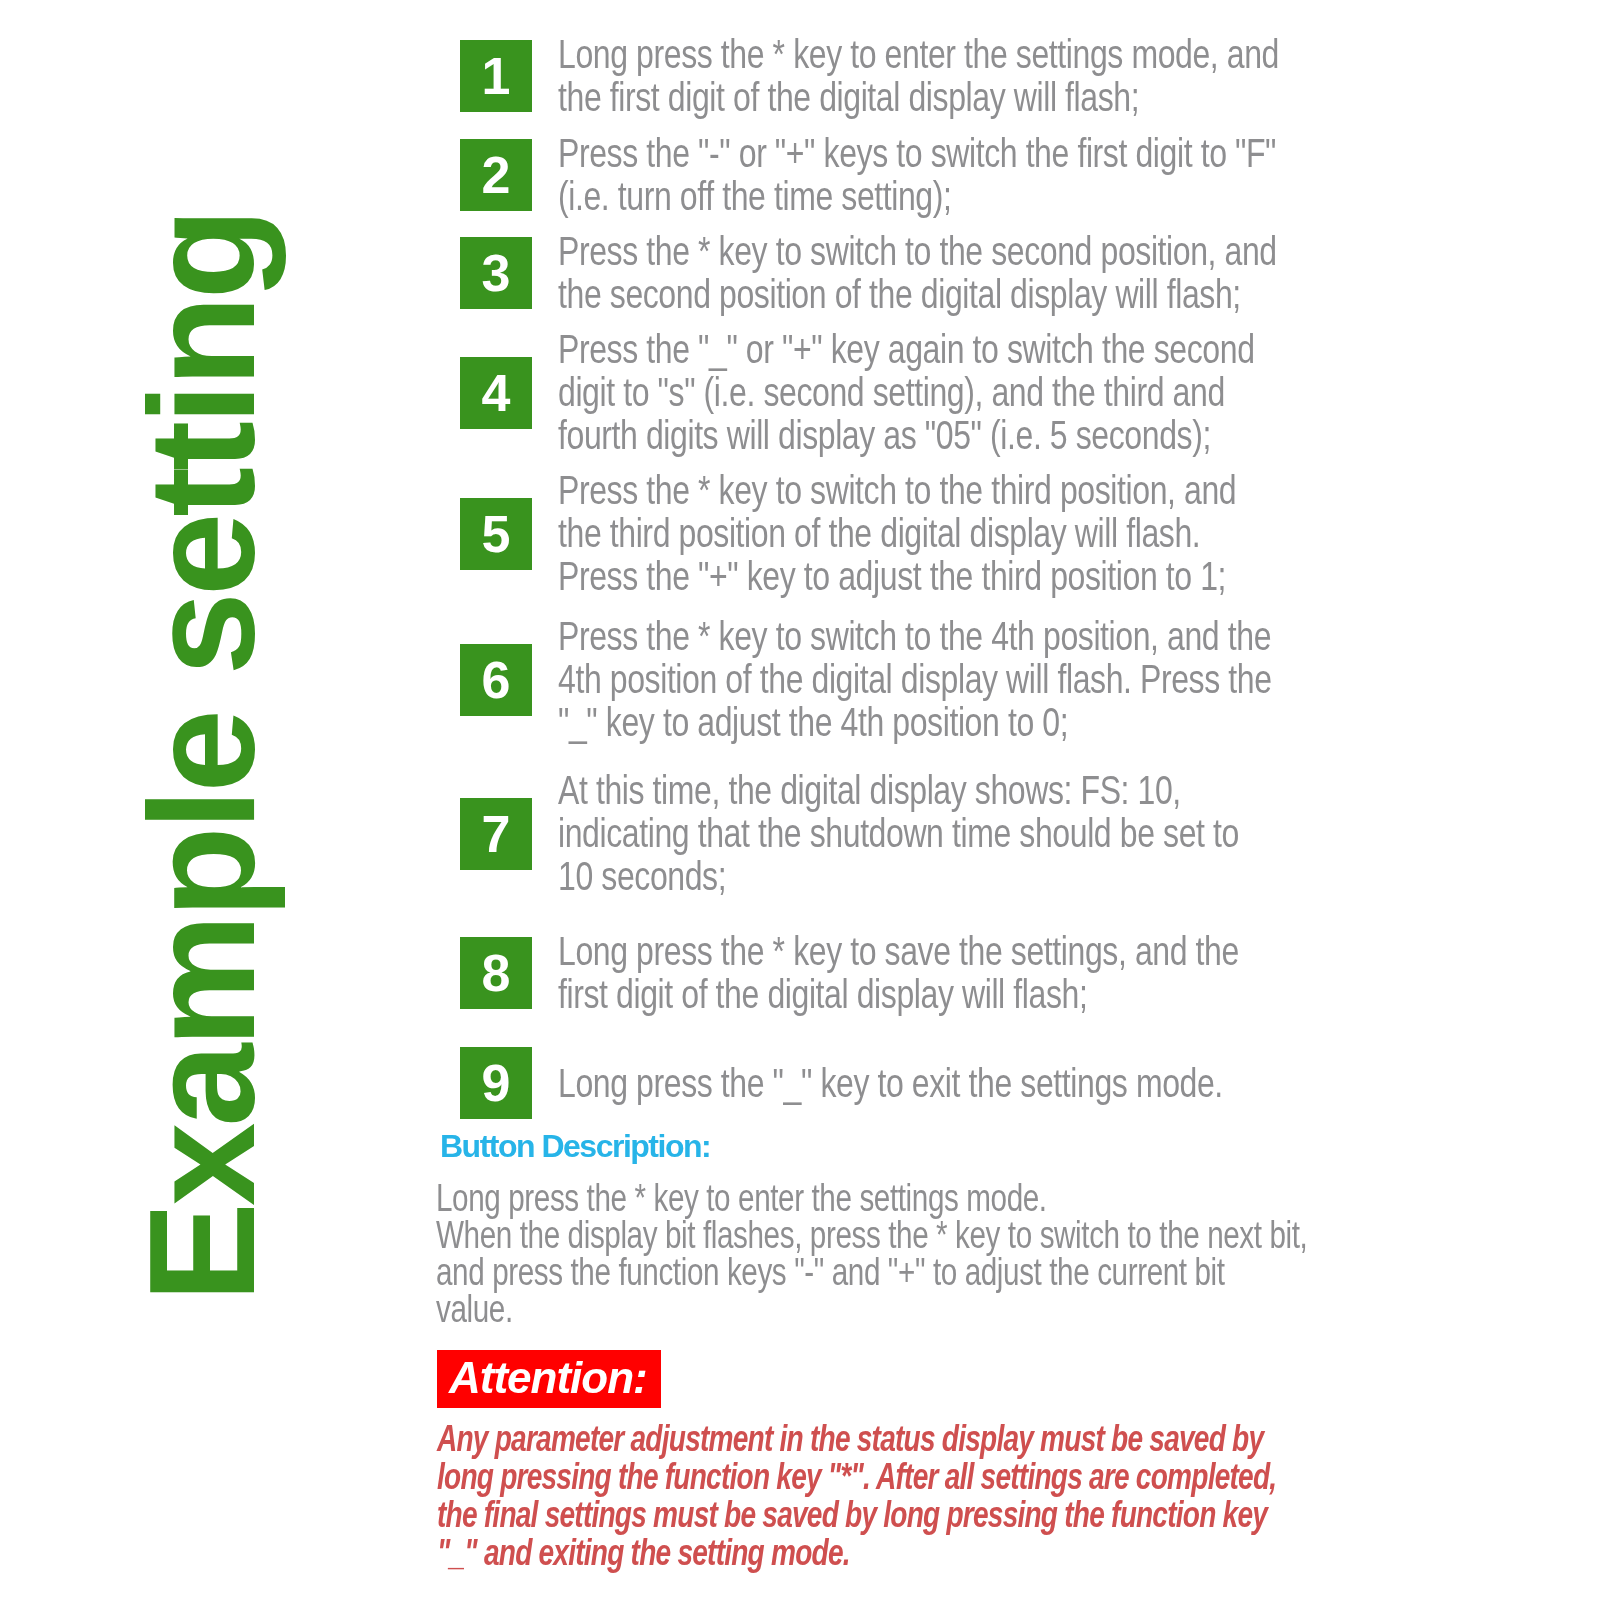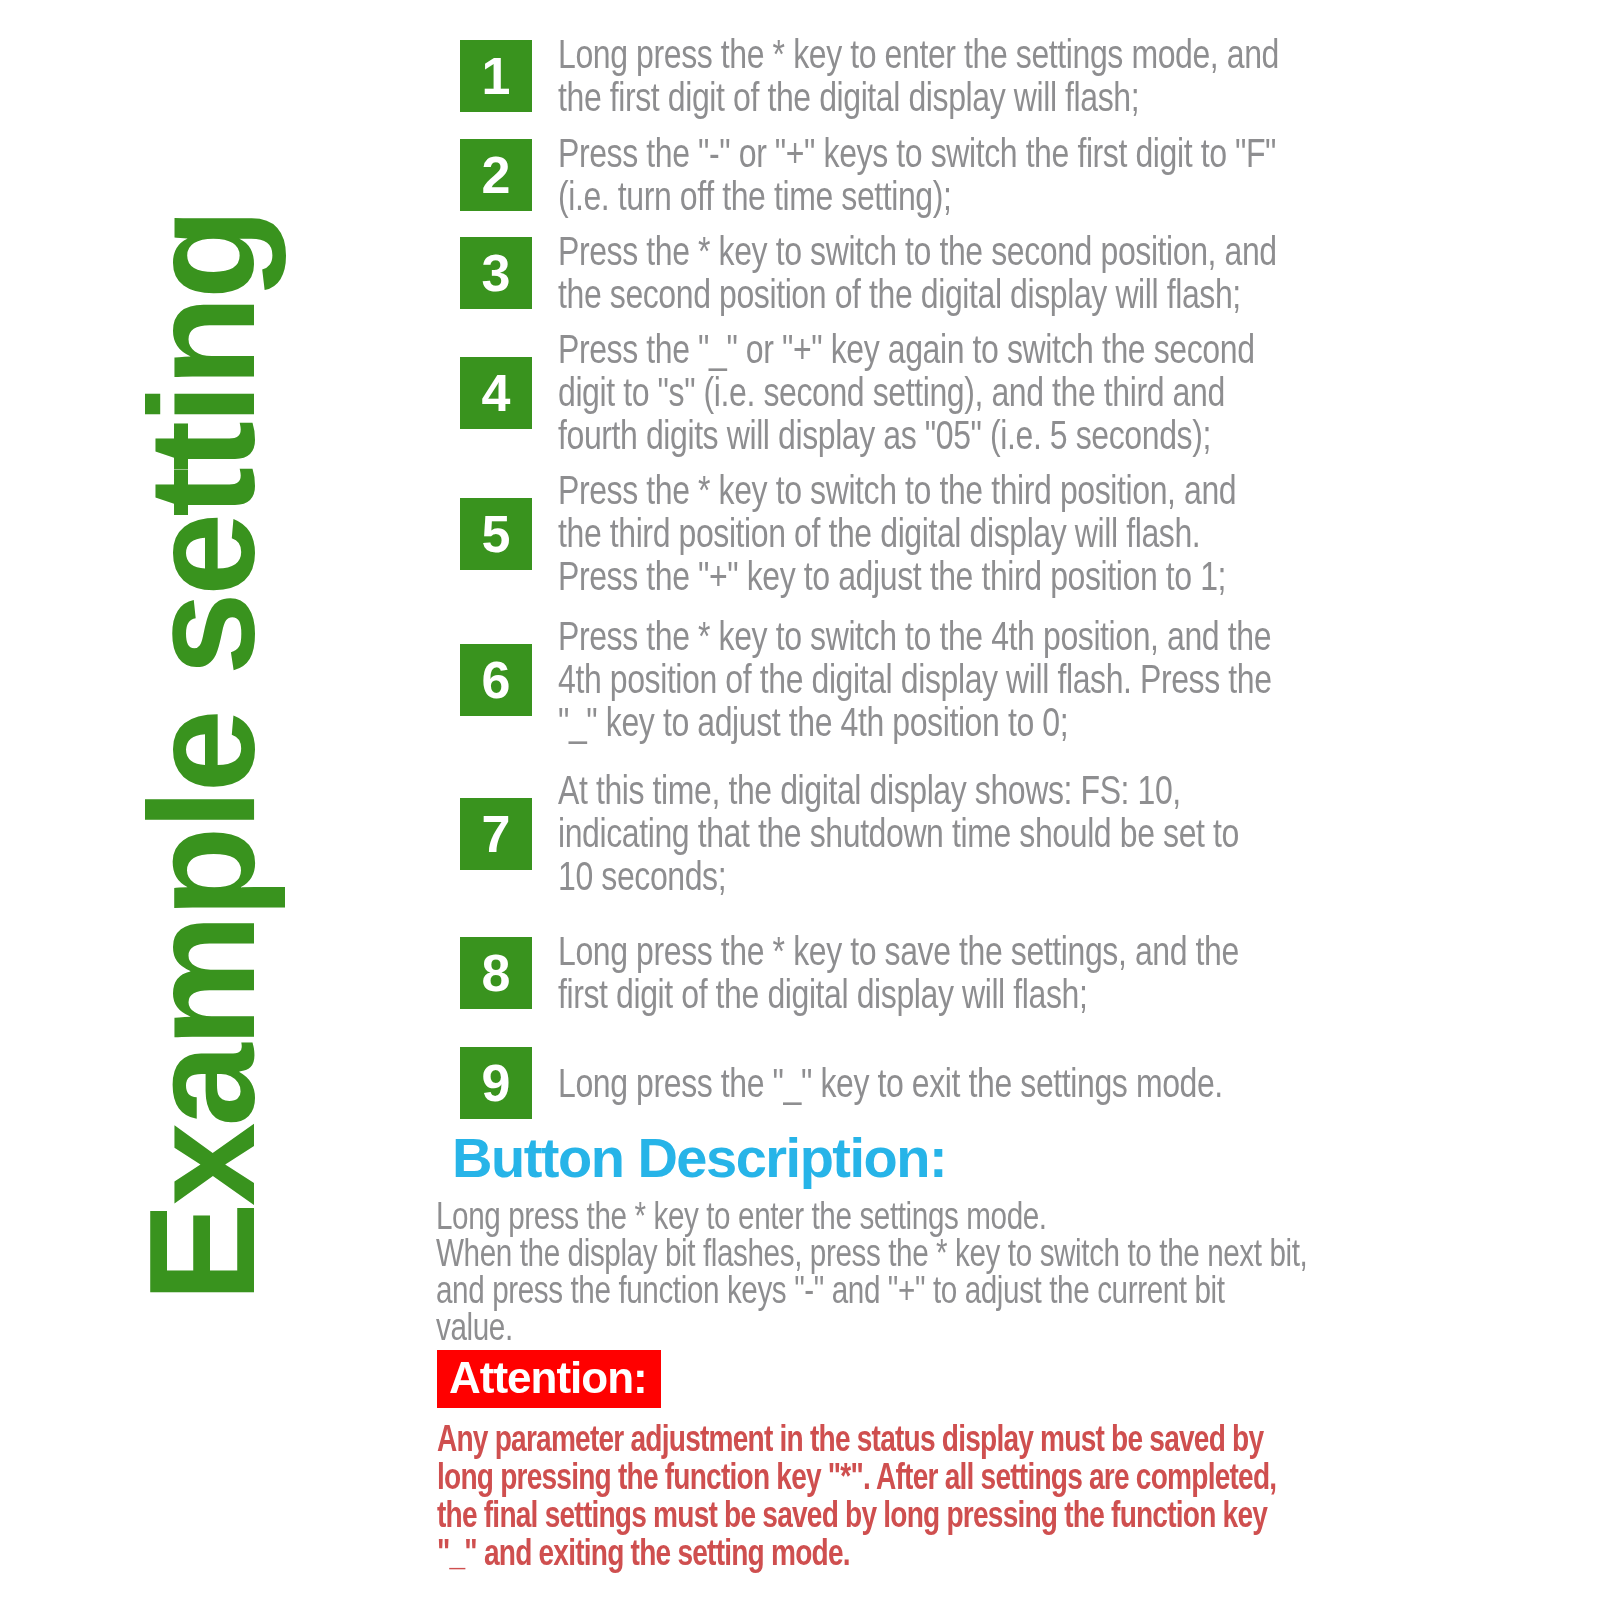--- a/index.html
+++ b/index.html
@@ -36,31 +36,31 @@
   }
   .step-text {
     margin-left:26px; color:#8e8e90; font-size:40px; line-height:43px;
     letter-spacing:-0.5px; white-space:nowrap;
     transform:scaleX(0.8); transform-origin:left center;
   }
 
   
   .button-desc { position:absolute; left:436px; top:1118px; }
   .bd-heading {
-    margin:16px; color:#27b4e8; font-weight:bold; font-size:56px;
+    margin:4px; color:#27b4e8; font-weight:bold; font-size:32px;
     line-height:48px; letter-spacing:-1.5px;
   }
   .bd-lines {
     margin-top:10px; color:#8e8e90; font-size:38px; line-height:37px;
     letter-spacing:-0.5px; white-space:nowrap;
     transform:scaleX(0.78); transform-origin:left top;
   }
 
   
-  .attention { position:absolute; left:437px; top:1350px; }
+  .attention { position:absolute; left:437px; top:1350px;font-style:italic; }
   .attention-badge {
     display:inline-block; background:#ff0000; color:#ffffff;
     font-weight:bold; font-size:44px; line-height:50px;
     padding:3px 14px 5px 12px; letter-spacing:-1px;
   }
   .attention-lines {
     margin-top:12px; color:#cf4f4f; font-weight:bold; font-size:36px;
     line-height:38px; letter-spacing:-1px; white-space:nowrap;
     transform:scaleX(0.78); transform-origin:left top;
   }

